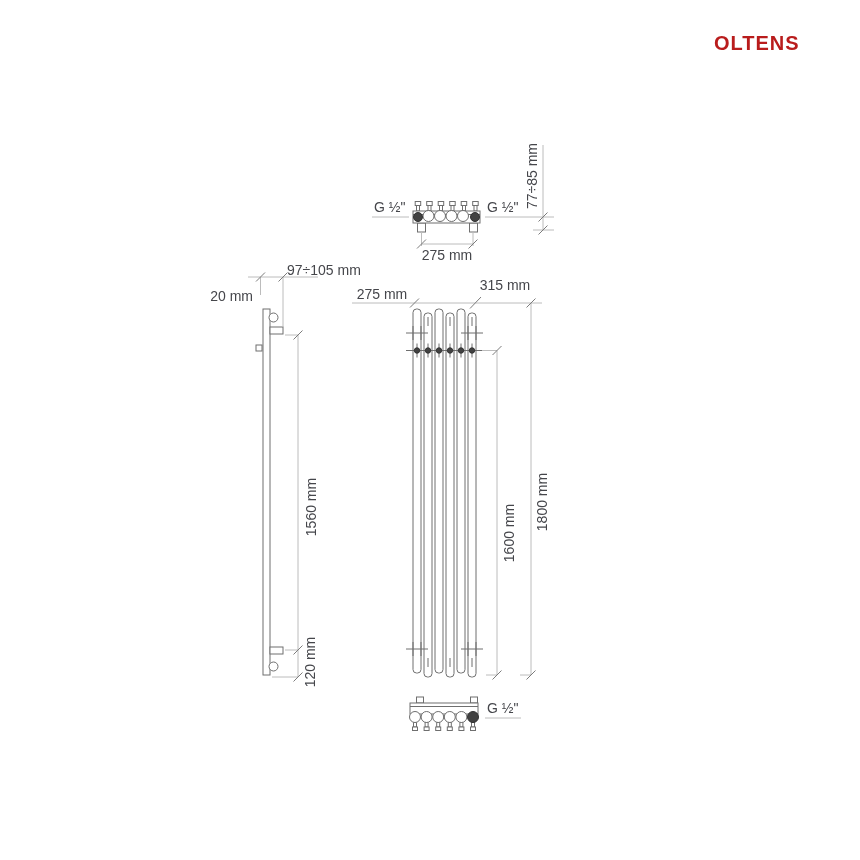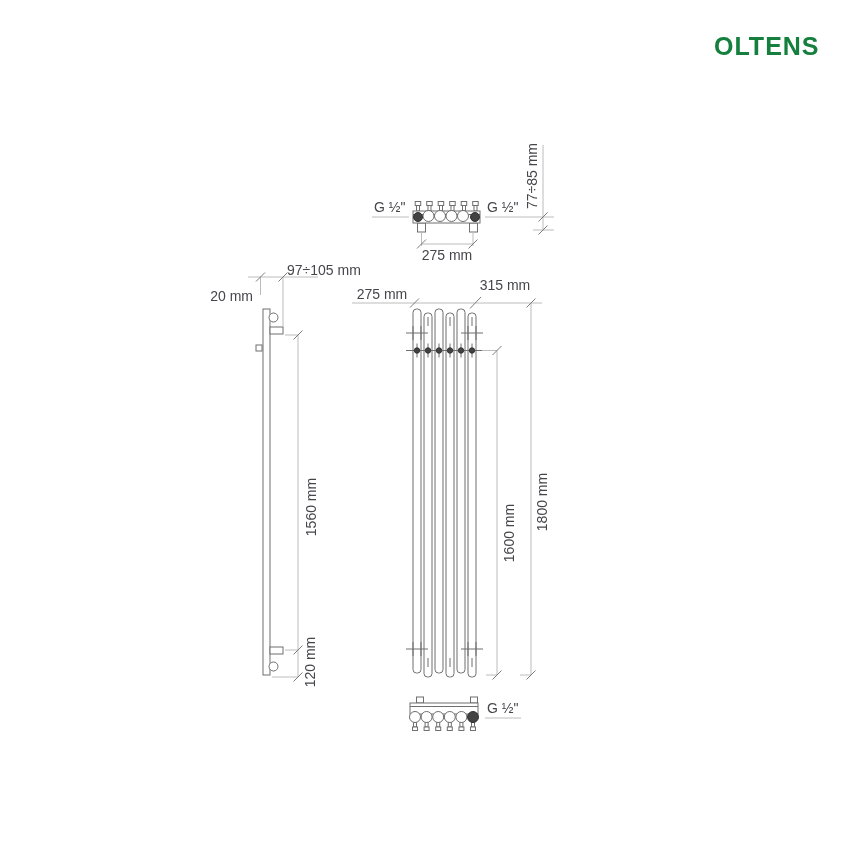--- a/index.html
+++ b/index.html
@@ -1,19 +1,19 @@
 <!DOCTYPE html>
 <html><head>
 <meta charset="utf-8">
 <style>
   html,body{margin:0;padding:0;background:#fff;}
   #canvas{position:relative;width:860px;height:860px;background:#ffffff;overflow:hidden;
           font-family:"Liberation Sans",sans-serif;}
-  #logo{position:absolute;left:714px;top:32px;font-size:25px;font-weight:700;
-        letter-spacing:1px;color:#15803d;}
+  #logo{position:absolute;left:714px;top:32px;font-size:20px;font-weight:700;
+        letter-spacing:1px;color:#b91c1c;}
   svg{position:absolute;left:0;top:0;}
   .obj{stroke:#6f6f6f;fill:none;stroke-width:1;}
   .objf{stroke:#6f6f6f;fill:#ffffff;stroke-width:1;}
   .dim{stroke:#bcbcbc;fill:none;stroke-width:1;}
   .tick{stroke:#7c7c7c;fill:none;stroke-width:1;}
   .darkf{fill:#424242;stroke:#333333;stroke-width:1;}
   .lbl{font-family:"Liberation Sans",sans-serif;font-size:14px;fill:#45464b;}
   .lblv{font-family:"Liberation Sans",sans-serif;font-size:14px;fill:#45464b;}
 </style>
 </head>

